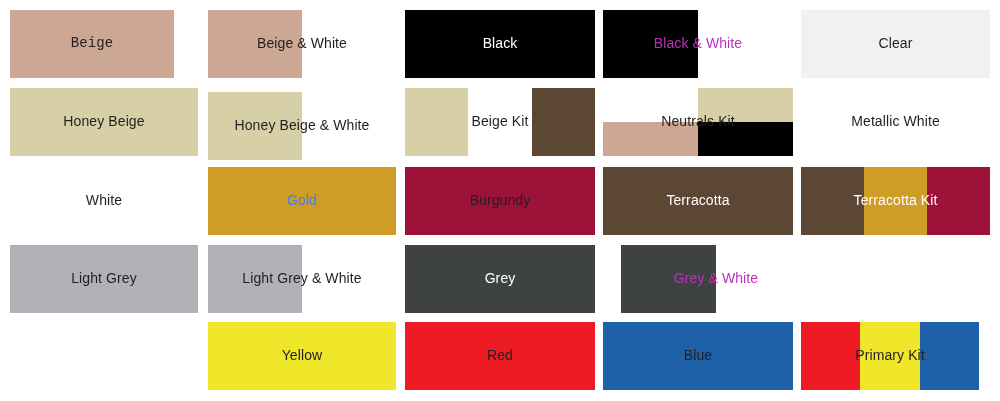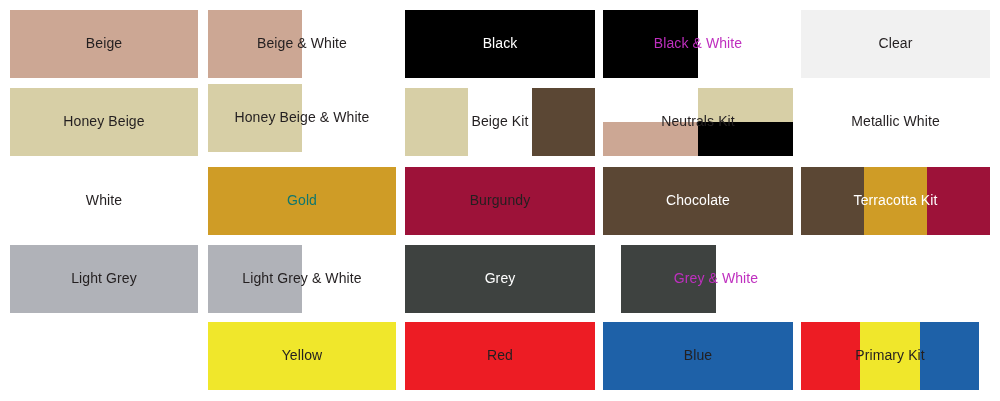--- a/index.html
+++ b/index.html
@@ -64,21 +64,21 @@
     text-align: center;
     letter-spacing: 0.1px;
     white-space: nowrap;
     pointer-events: none;
   }
 </style>
 </head>
 <body>
 
 <div id="swatch-grid">
-    <div class="swatch-cell" style="left: 10px; top: 10px; width: 188px; height: 68px;">
+    <div class="swatch-cell" style="left: 10px; top: 10px; width: 164px; height: 68px; font-family: Liberation Mono, monospace;">
       <div class="swatch-bands">
         <div class="swatch-band" style="background: rgb(204, 167, 148);"></div>
       </div>
       <div class="swatch-label" style="color: rgb(35, 31, 32);">Beige</div>
     </div>
     <div class="swatch-cell" style="left: 208px; top: 10px; width: 188px; height: 68px; padding-left: 29px;">
       <div class="swatch-bands">
         <div class="swatch-band" style="background: rgb(204, 167, 148);"></div>
         <div class="swatch-band" style="background: rgb(255, 255, 255);"></div>
       </div>
@@ -102,21 +102,21 @@
         <div class="swatch-band" style="background: rgb(215, 207, 166);"></div>
       </div>
       <div class="swatch-label" style="color: rgb(35, 31, 32);">Honey Beige</div>
     </div>
     <div class="swatch-cell" style="left: 801px; top: 10px; width: 189px; height: 68px;">
       <div class="swatch-bands">
         <div class="swatch-band" style="background: rgb(241, 241, 241);"></div>
       </div>
       <div class="swatch-label" style="color: rgb(35, 31, 32);">Clear</div>
     </div>
-    <div class="swatch-cell" style="left: 208px; top: 84px; width: 188px; height: 68px;">
+    <div class="swatch-cell" style="left: 208px; top: 92px; width: 188px; height: 68px;">
       <div class="swatch-bands">
         <div class="swatch-band" style="background: rgb(215, 207, 166);"></div>
         <div class="swatch-band" style="background: rgb(255, 255, 255);"></div>
       </div>
       <div class="swatch-label" style="color: rgb(35, 31, 32);">Honey Beige &amp; White</div>
     </div>
     <div class="swatch-cell" style="left: 405px; top: 88px; width: 190px; height: 68px;">
       <div class="swatch-bands">
         <div class="swatch-band" style="background: rgb(215, 207, 166);"></div>
         <div class="swatch-band" style="background: rgb(255, 255, 255);"></div>
@@ -142,33 +142,33 @@
     <div class="swatch-cell" style="left: 10px; top: 167px; width: 188px; height: 68px;">
       <div class="swatch-bands">
         <div class="swatch-band" style="background: rgb(255, 255, 255);"></div>
       </div>
       <div class="swatch-label" style="color: rgb(35, 31, 32);">White</div>
     </div>
     <div class="swatch-cell" style="left: 208px; top: 167px; width: 188px; height: 68px;">
       <div class="swatch-bands">
         <div class="swatch-band" style="background: rgb(207, 156, 38);"></div>
       </div>
-      <div class="swatch-label" style="color: #0f766e;">Gold</div>
+      <div class="swatch-label" style="color: #3b82f6;">Gold</div>
     </div>
     <div class="swatch-cell" style="left: 405px; top: 167px; width: 190px; height: 68px;">
       <div class="swatch-bands">
         <div class="swatch-band" style="background: rgb(157, 18, 57);"></div>
       </div>
       <div class="swatch-label" style="color: rgb(35, 31, 32);">Burgundy</div>
     </div>
     <div class="swatch-cell" style="left: 603px; top: 167px; width: 190px; height: 68px;">
       <div class="swatch-bands">
         <div class="swatch-band" style="background: rgb(91, 71, 52);"></div>
       </div>
-      <div class="swatch-label" style="color: rgb(255, 255, 255);">Chocolate</div>
+      <div class="swatch-label" style="color: rgb(255, 255, 255);">Terracotta</div>
     </div>
     <div class="swatch-cell" style="left: 801px; top: 167px; width: 189px; height: 68px;">
       <div class="swatch-bands">
         <div class="swatch-band" style="background: rgb(91, 71, 52);"></div>
         <div class="swatch-band" style="background: rgb(207, 156, 38);"></div>
         <div class="swatch-band" style="background: rgb(157, 18, 57);"></div>
       </div>
       <div class="swatch-label" style="color: rgb(255, 255, 255);">Terracotta Kit</div>
     </div>
     <div class="swatch-cell" style="left: 10px; top: 245px; width: 188px; height: 68px;">

